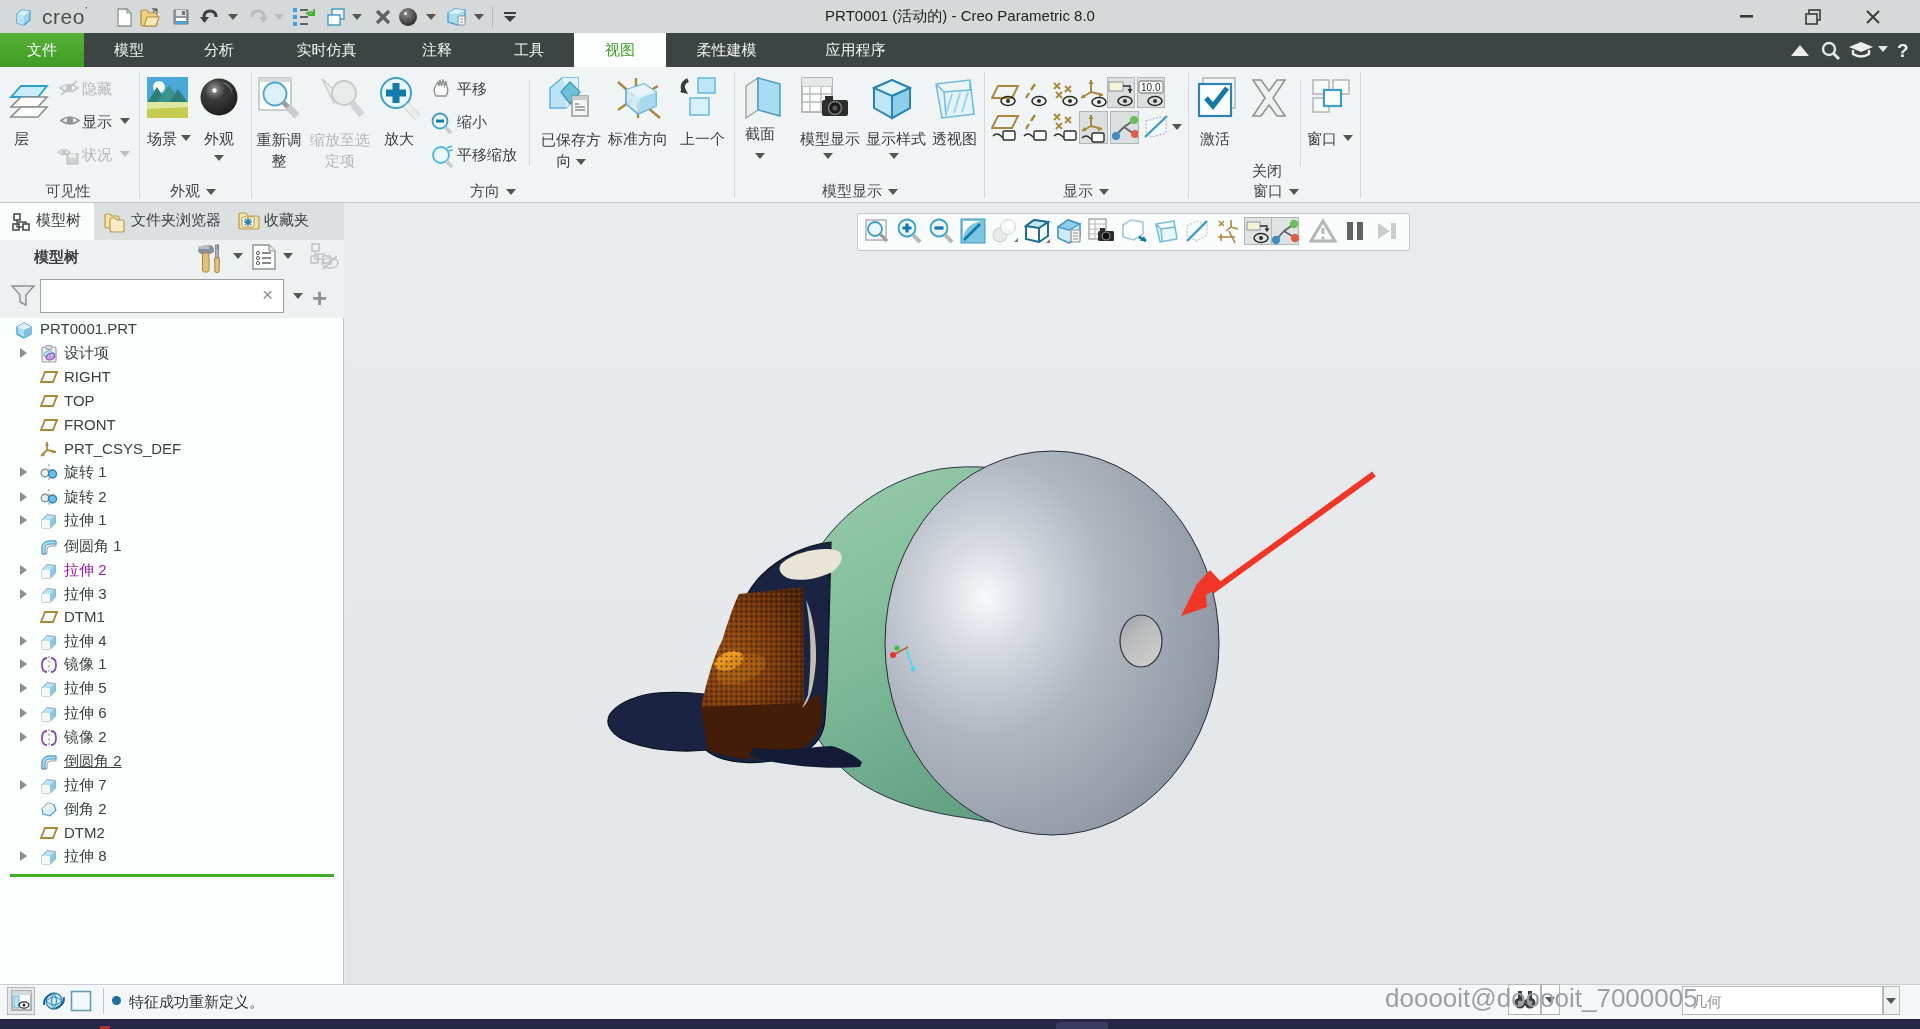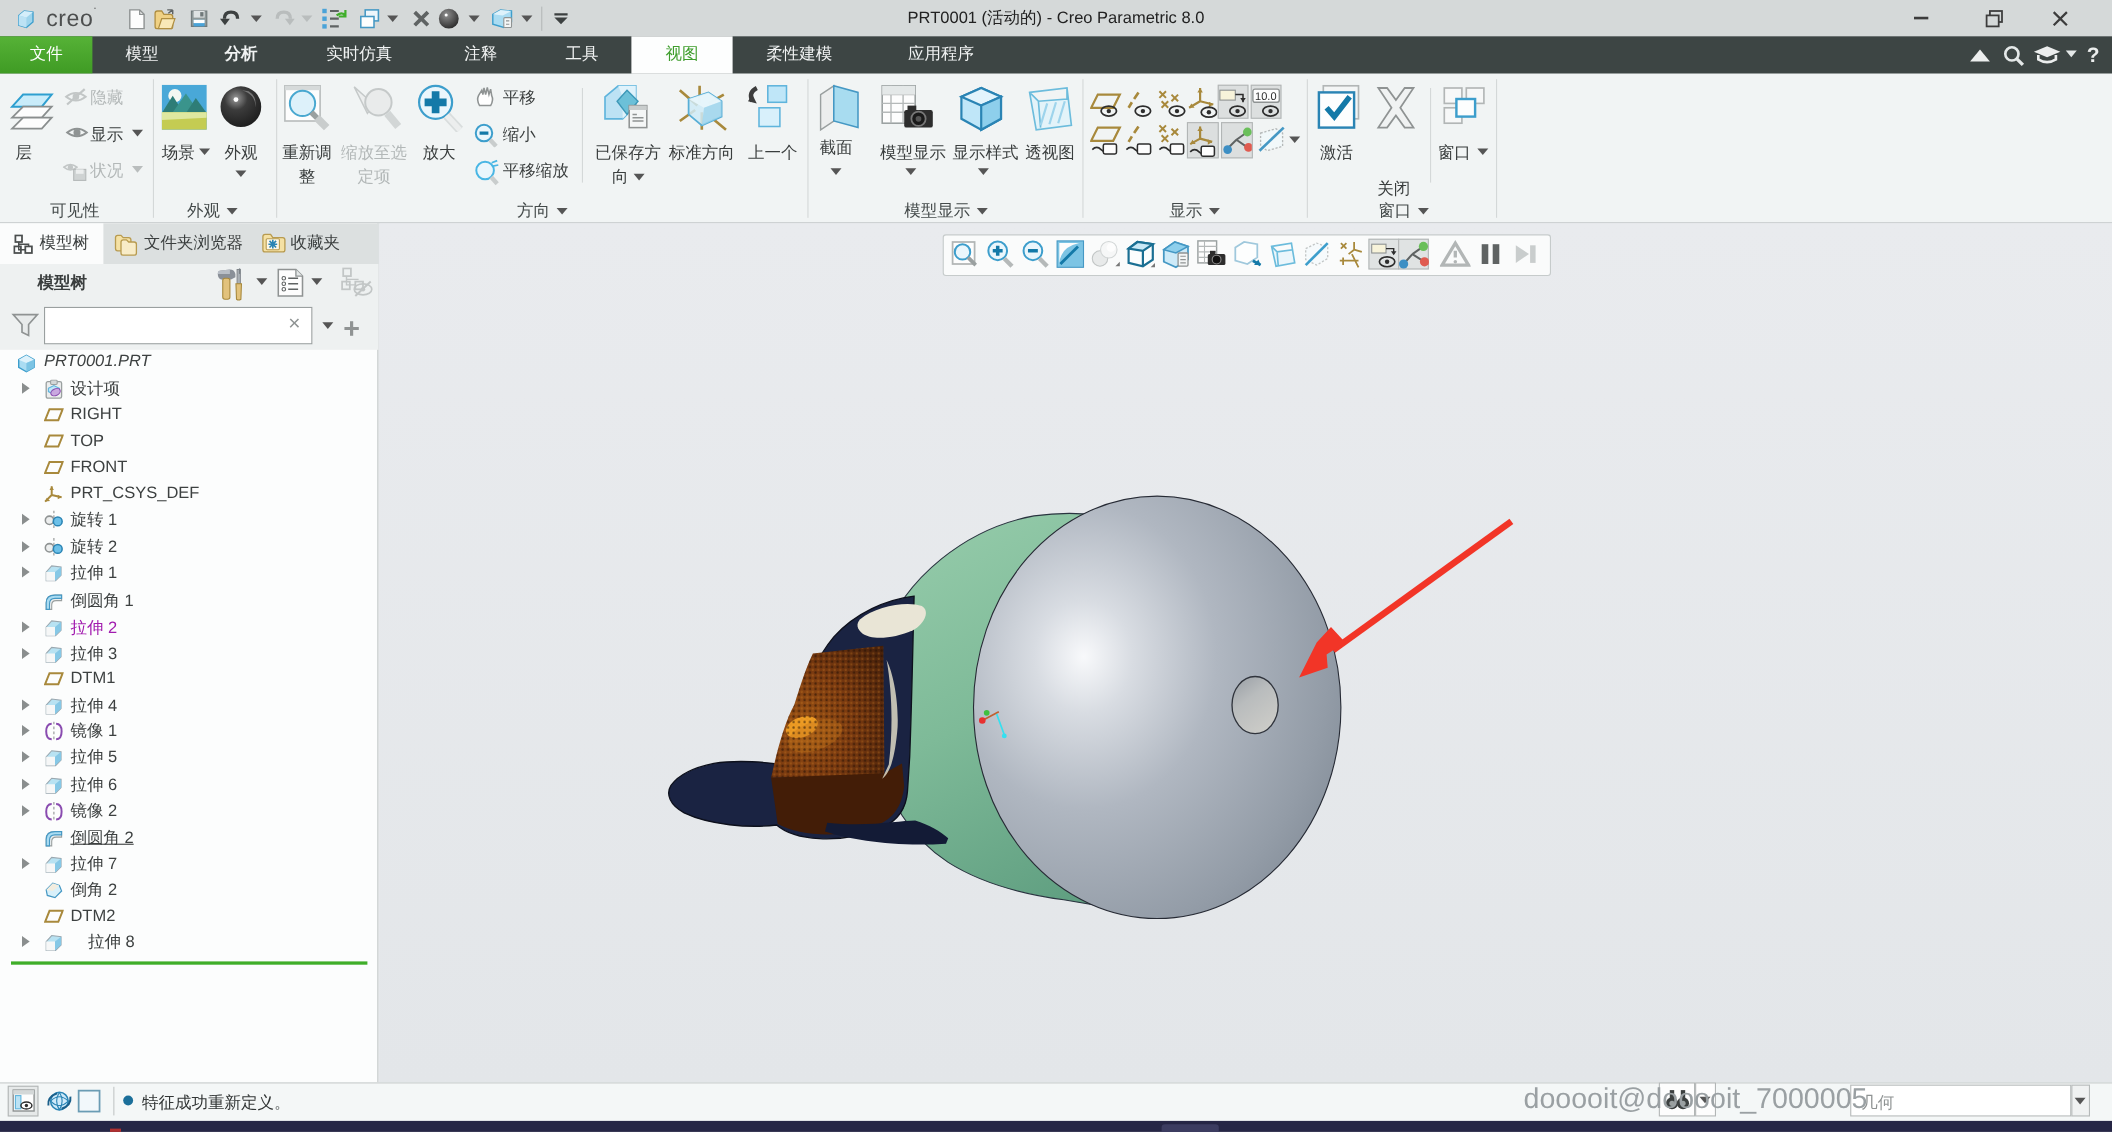--- a/index.html
+++ b/index.html
@@ -116,21 +116,21 @@
 <svg class="abs" style="left:1804px;top:8px;" width="20" height="18" viewBox="0 0 20 18">
   <rect x="5" y="2" width="11" height="10" fill="none" stroke="#3c3c3c" stroke-width="1.6"></rect>
   <rect x="2" y="6" width="11" height="10" fill="#d5d9d9" stroke="#3c3c3c" stroke-width="1.6"></rect>
 </svg>
 <svg class="abs" style="left:1864px;top:8px;" width="18" height="18" viewBox="0 0 18 18">
   <path d="M3 3 L15 15 M15 3 L3 15" stroke="#3c3c3c" stroke-width="2"></path>
 </svg>
 <div class="abs" id="tabbar"></div>
 <div class="abs tab" id="tab-file">文件</div>
 <div class="abs tab" style="left:96px;width:66px;">模型</div>
-<div class="abs tab" style="left:186px;width:66px;font-weight:bold;">分析</div>
+<div class="abs tab" style="left:186px;width:66px;">分析</div>
 <div class="abs tab" style="left:276px;width:101px;">实时仿真</div>
 <div class="abs tab" style="left:404px;width:66px;">注释</div>
 <div class="abs tab" style="left:496px;width:66px;">工具</div>
 <div class="abs tab" id="tab-view">视图</div>
 <div class="abs tab" style="left:676px;width:101px;">柔性建模</div>
 <div class="abs tab" style="left:805px;width:101px;">应用程序</div>
 <svg class="abs" style="left:1789px;top:42px;" width="22" height="16" viewBox="0 0 22 16">
   <path d="M2 14 L11 3 L20 14 Z" fill="#eceeee"></path>
 </svg>
 <svg class="abs" style="left:1820px;top:40px;" width="22" height="22" viewBox="0 0 22 22">
@@ -449,21 +449,21 @@
 <div class="abs" style="left:40px;top:279px;width:244px;height:34px;background:#fff;border:1px solid #9aa0a0;"></div>
 <div class="abs" style="left:262px;top:284px;font-size:19px;color:#8f9393;">×</div>
 <div class="abs dd" style="left:293px;top:293px;"></div>
 <div class="abs" style="left:312px;top:283px;font-size:26px;font-weight:bold;color:#8f9393;">+</div>
 
 <svg class="abs" style="left:15px;top:321px;" width="18" height="18" viewBox="0 0 18 18">
     <path d="M2 6 L9 2 L16 6 L16 13 L9 17 L2 13 Z" fill="#aadcf2" stroke="#3d9ecc" stroke-width="1.3"></path>
     <path d="M2 6 L9 2 L16 6 L9 9 Z" fill="#def2fb"></path>
     <path d="M9 9 L16 6 L16 13 L9 17 Z" fill="#7cc4e4"></path>
   </svg>
-<div class="abs" style="left:40px;top:320px;font-size:15px;color:#3d4141;font-style:italic;">PRT0001.PRT</div>
+<div class="abs" style="left:40px;top:320px;font-size:15px;color:#3d4141;">PRT0001.PRT</div>
 <span class="abs" style="left:20px;top:348px;width:0;height:0;border-top:5px solid transparent;border-bottom:5px solid transparent;border-left:7px solid #8a8e8e;"></span>
 <svg class="abs" style="left:40px;top:345px;" width="18" height="18" viewBox="0 0 18 18">
     <rect x="2" y="2" width="14" height="15" rx="1.5" fill="#eceeee" stroke="#9aa0a0" stroke-width="1.2"></rect>
     <rect x="6" y="0.5" width="6" height="4" rx="1" fill="#d4d8d8" stroke="#9aa0a0"></rect>
     <path d="M4 8 L9 5.5 L14 8 L14 11 L9 13.5 L4 11 Z" fill="#bfe6f8" stroke="#5fb4dc"></path>
     <ellipse cx="10.5" cy="11.5" rx="4.5" ry="3" fill="#c9a8e0" stroke="#8a4cb0" transform="rotate(-25 10.5 11.5)"></ellipse>
   </svg>
 <div class="abs" style="left:64px;top:344px;font-size:15px;color:#3d4141;">设计项</div>
 <svg class="abs" style="left:40px;top:369px;" width="18" height="16" viewBox="0 0 18 16">
     <path d="M5 3 L17 3 L13 13 L1 13 Z" fill="none" stroke="#a8893c" stroke-width="1.8"></path>
@@ -581,21 +581,21 @@
 <svg class="abs" style="left:40px;top:825px;" width="18" height="16" viewBox="0 0 18 16">
     <path d="M5 3 L17 3 L13 13 L1 13 Z" fill="none" stroke="#a8893c" stroke-width="1.8"></path>
   </svg>
 <div class="abs" style="left:64px;top:824px;font-size:15px;color:#3d4141;">DTM2</div>
 <span class="abs" style="left:20px;top:851px;width:0;height:0;border-top:5px solid transparent;border-bottom:5px solid transparent;border-left:7px solid #8a8e8e;"></span>
 <svg class="abs" style="left:40px;top:848px;" width="18" height="18" viewBox="0 0 18 18">
     <path d="M2 8 L7 2.5 L15.5 3.5 L15.5 11 L10.5 16 L2 16 Z" fill="#b8e2f2" stroke="#9aa8b0" stroke-width="1"></path>
     <path d="M2 8 L10 8 L10 16 L2 16 Z" fill="#f6f7f7"></path>
     <path d="M10 8 L15.5 3.5 L15.5 11 L10 16 Z" fill="#86c8e6"></path>
   </svg>
-<div class="abs" style="left:64px;top:847px;font-size:15px;color:#3d4141;margin-left:16px;">拉伸 8</div>
+<div class="abs" style="left:64px;top:847px;font-size:15px;color:#3d4141;">拉伸 8</div>
 <div class="abs" style="left:10px;top:874px;width:324px;height:3px;background:#3fae29;"></div>
 <div class="abs" id="gfx"></div>
 <svg class="abs" style="left:345px;top:203px;" width="1575" height="781" viewBox="345 203 1575 781">
   <defs>
     <linearGradient id="greeng" x1="0.1" y1="0" x2="0.55" y2="1">
       <stop offset="0" stop-color="#96ccab"></stop>
       <stop offset="0.5" stop-color="#7eba98"></stop>
       <stop offset="1" stop-color="#5f9e80"></stop>
     </linearGradient>
     <radialGradient id="sphereg" cx="0.30" cy="0.38" r="0.95">

